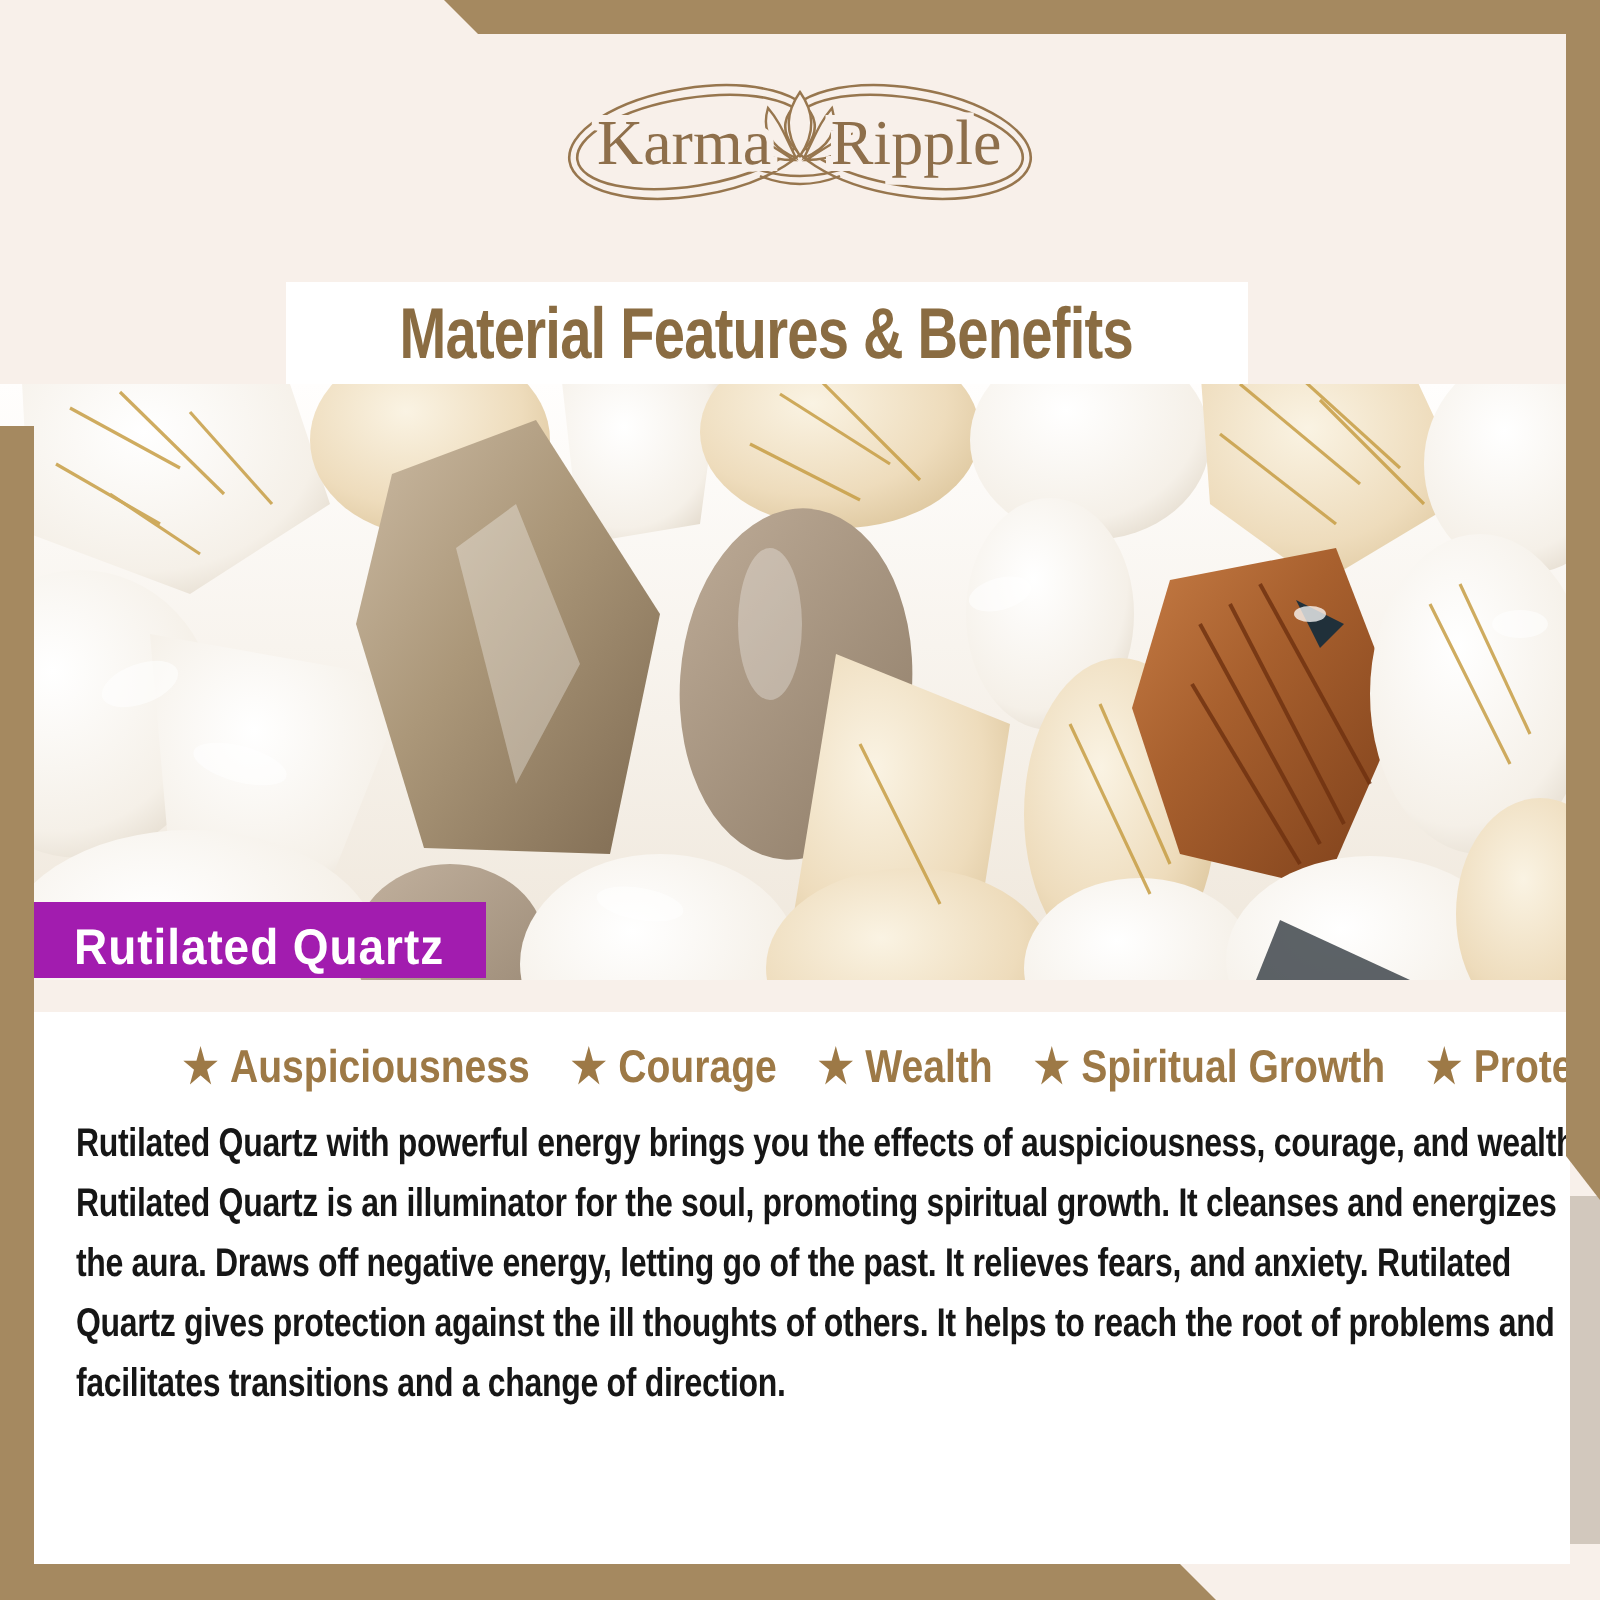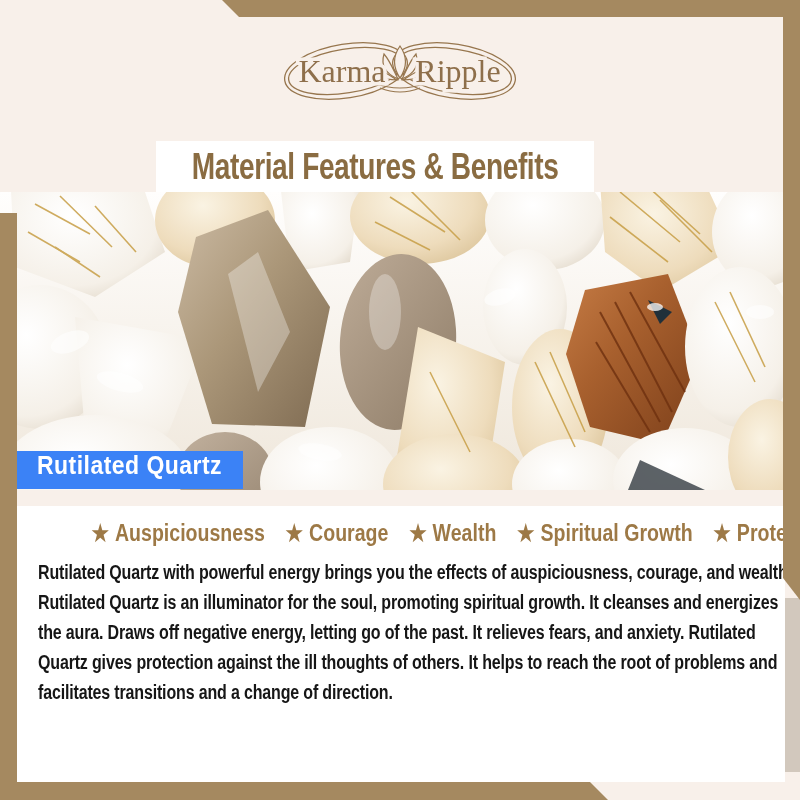--- a/index.html
+++ b/index.html
@@ -27,35 +27,35 @@
   .right-shade{
     position:absolute;top:598px;right:0;width:15px;height:174px;background:#d2c8bd;z-index:2;
   }
   
   .logo{
     position:absolute;top:32px;left:50%;transform:translateX(-50%);
     width:240px;height:80px;z-index:3;
   }
   
   .title-band{
-    position:absolute;left:156px;top:141px;width:438px;height:51px;background:#ffffff;
+    position:absolute;left:143px;top:141px;width:481px;height:51px;background:#ffffff;
     display:flex;align-items:center;justify-content:center;z-index:3;
   }
   .title-text{
     font-size:36px;font-weight:700;color:#8a6c42;white-space:nowrap;
     transform:scaleX(0.78);letter-spacing:-0.5px;
   }
   
   .photo{
     position:absolute;left:0;top:192px;width:783px;height:298px;overflow:hidden;z-index:1;
     background:#fdfcfa;
   }
   .caption{
-    position:absolute;left:17px;top:451px;width:226px;height:38px;background:#3b82f6;
-    display:flex;align-items:flex-start;justify-content:center;z-index:7;
+    position:absolute;left:17px;top:451px;width:226px;height:38px;background:#a21caf;
+    display:flex;align-items:flex-end;justify-content:center;z-index:7;
   }
   .caption-text{
     color:#ffffff;font-size:25px;font-weight:700;white-space:nowrap;
     transform:scaleX(0.92);letter-spacing:0.5px;
   }
   
   .content-card{
     position:absolute;left:17px;top:506px;width:768px;height:276px;background:#ffffff;z-index:1;
   }
   .benefits{

